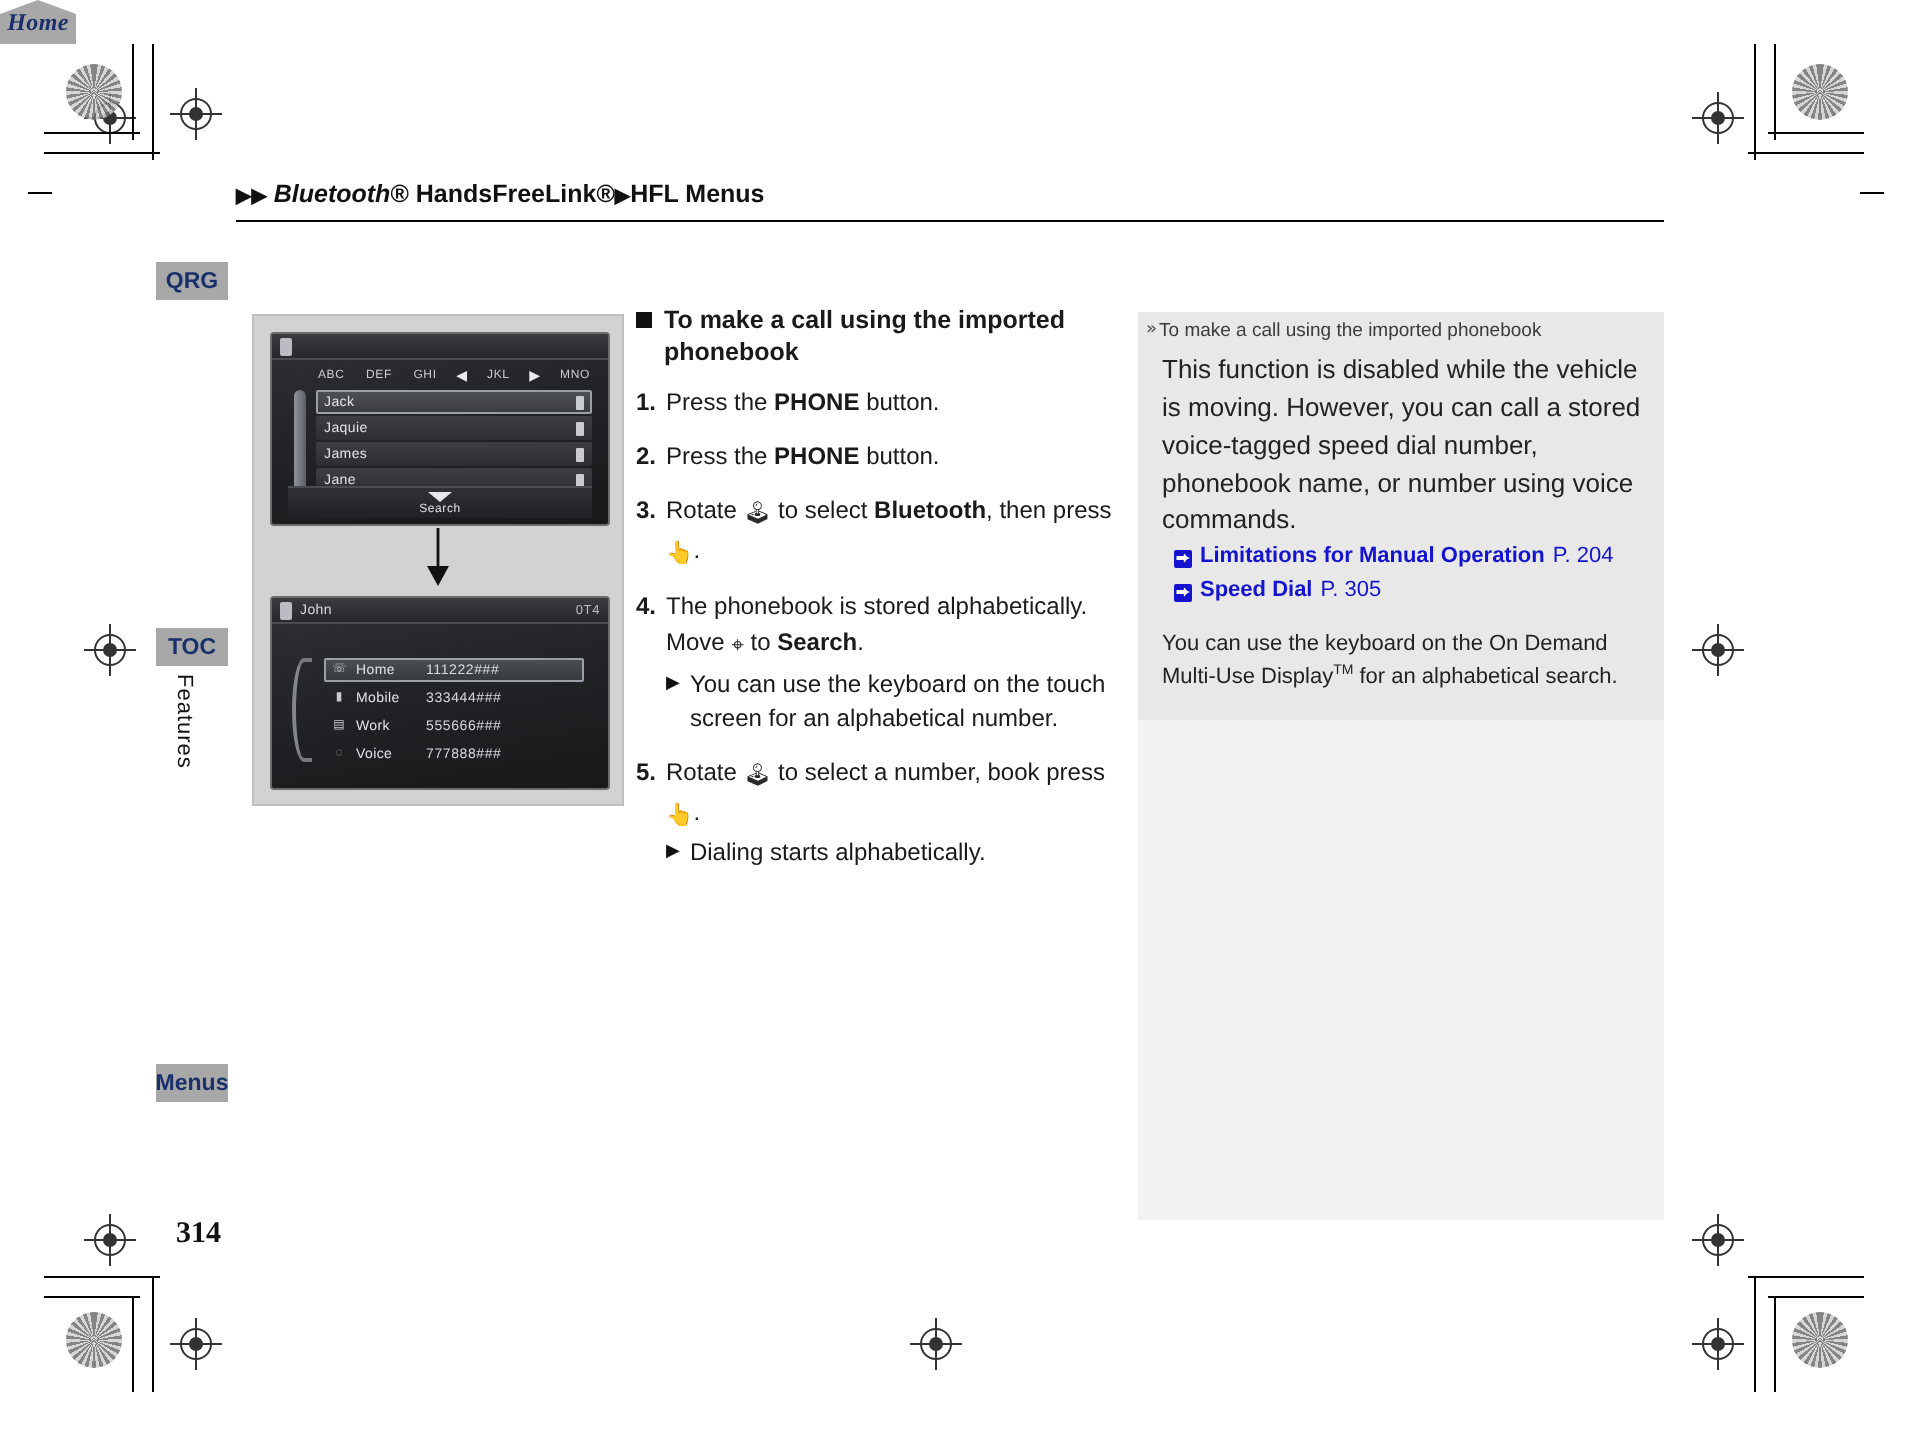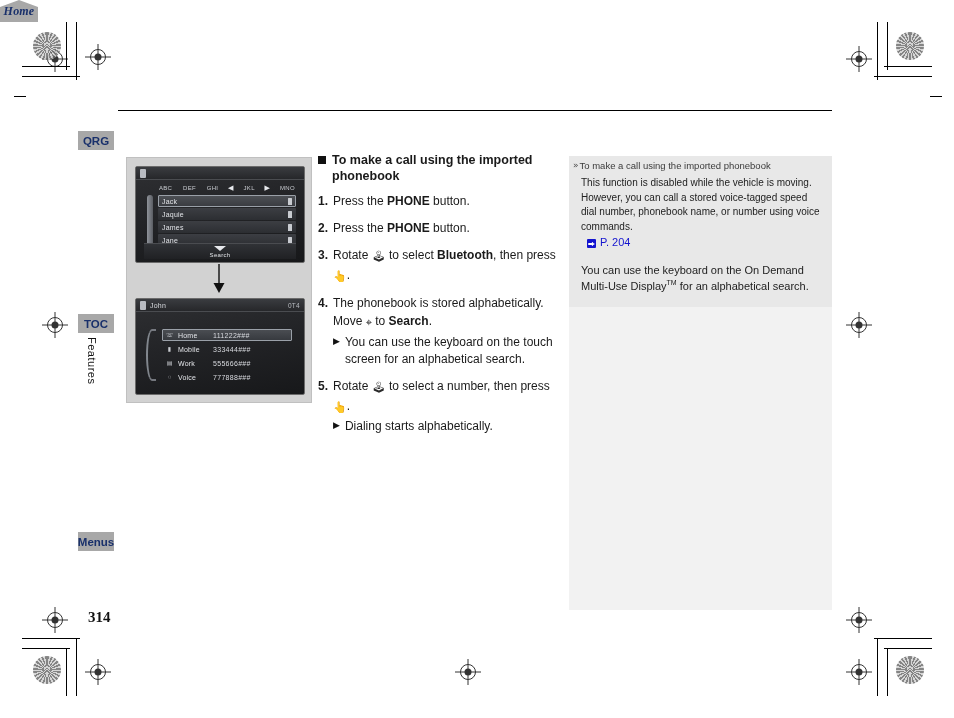--- a/index.html
+++ b/index.html
@@ -188,21 +188,21 @@
   }
   .note-title{
     display:flex;gap:2px;align-items:flex-start;
     font-size:9.5px;color:#3b3b3b;margin-bottom:5px;
   }
   .note-title .mk{
     font-size:9px;color:#4a4a4a;letter-spacing:-1px;flex:none;
     font-family:"DejaVu Sans", sans-serif;
   }
   .note-body{
-    font-size:10px;line-height:1.45;color:#222;padding-left:8px;
+    font-size:13px;line-height:1.45;color:#222;padding-left:8px;
   }
   .xref{
     display:flex;gap:4px;align-items:baseline;
     color:#1414cf;font-weight:700;font-size:11px;line-height:1.5;
     padding-left:14px;
   }
   .xref .xi{
     display:inline-block;width:9px;height:9px;flex:none;
     background:#1414cf;color:#fff;font-size:7px;line-height:9px;
     text-align:center;border-radius:1px;font-weight:700;
@@ -317,20 +317,24 @@
   <div class="cropline" style="left:22px;top:648px;width:48px;height:1px;"></div>
   <div class="cropline" style="left:22px;top:638px;width:58px;height:1px;"></div>
   <div class="cropline" style="left:887px;top:648px;width:1px;height:48px;"></div>
   <div class="cropline" style="left:877px;top:638px;width:1px;height:58px;"></div>
   <div class="cropline" style="left:884px;top:648px;width:48px;height:1px;"></div>
   <div class="cropline" style="left:874px;top:638px;width:58px;height:1px;"></div>
   <div class="cropline" style="left:14px;top:96px;width:12px;height:1px;"></div>
   <div class="cropline" style="left:930px;top:96px;width:12px;height:1px;"></div>
 
 
+  <div class="breadcrumb">
+    <span class="tri">▶▶</span>
+    <span class="bt">Bluetooth</span><span>®</span><span> HandsFreeLink</span><span>®</span><span class="tri">▶</span><span>HFL Menus</span>
+  </div>
   <div class="hrule"></div>
 
   <div class="tab" id="tab-qrg">
     <span>QRG</span>
   </div>
   <div class="tab" id="tab-toc">
     <span>TOC</span>
   </div>
   <div class="tab" id="tab-index">
     <span>Menus</span>
@@ -449,48 +453,54 @@
       <span class="num">3.</span>
       <span><span>Rotate </span><span class="gly">🕹</span><span> to select </span><b>Bluetooth</b><span>, then press </span><span class="gly">👆</span><span>.</span></span>
     </div>
 
     <div class="step">
       <span class="num">4.</span>
       <span>
         <span>The phonebook is stored alphabetically. Move </span><span class="gly">⌖</span><span> to </span><b>Search</b><span>.</span>
         <span class="sub">
           <span class="tri">▶</span>
-          <span>You can use the keyboard on the touch screen for an alphabetical search.</span>
+          <span>You can use the keyboard on the touch screen for an alphabetical number.</span>
         </span>
       </span>
     </div>
 
     <div class="step">
       <span class="num">5.</span>
       <span>
-        <span>Rotate </span><span class="gly">🕹</span><span> to select a number, then press </span><span class="gly">👆</span><span>.</span>
+        <span>Rotate </span><span class="gly">🕹</span><span> to select a number, book press </span><span class="gly">👆</span><span>.</span>
         <span class="sub">
           <span class="tri">▶</span>
           <span>Dialing starts alphabetically.</span>
         </span>
       </span>
     </div>
   </div>
 
   <div class="notepanel">
     <div class="noteinner">
       <div class="note-title">
         <span class="mk">»</span>
         <span>To make a call using the imported phonebook</span>
       </div>
       <div class="note-body">This function is disabled while the vehicle is moving. However, you can call a stored voice-tagged speed dial number, phonebook name, or number using voice commands.</div>
 
       <div class="xref">
         <span class="xi">⮕</span>
+        <span>Limitations for Manual Operation</span>
         <span class="pg">P. 204</span>
       </div>
+      <div class="xref">
+        <span class="xi">⮕</span>
+        <span>Speed Dial</span>
+        <span class="pg">P. 305</span>
+      </div>
 
       <div class="note-body2"><span>You can use the keyboard on the On Demand Multi-Use Display</span><span class="tm">TM</span><span> for an alphabetical search.</span></div>
     </div>
 
   </div>
 
 </div>
 
 </body></html>

